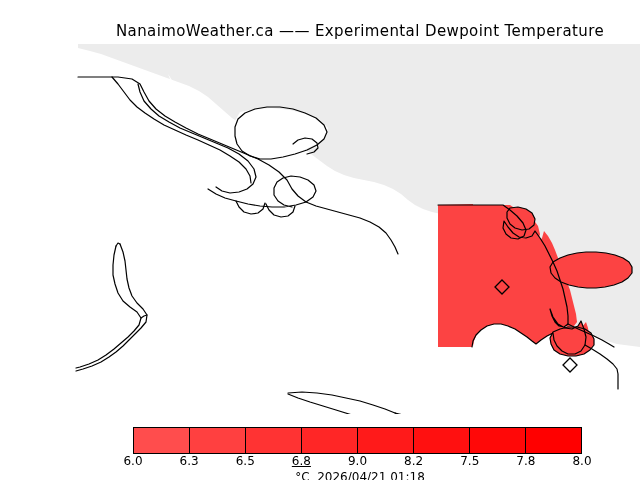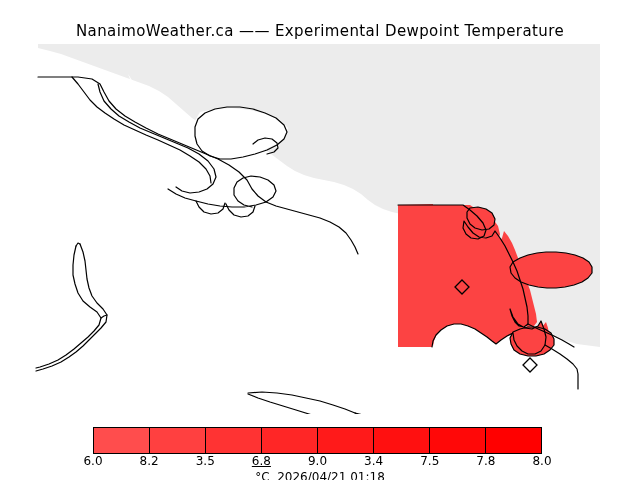--- a/index.html
+++ b/index.html
@@ -11,20 +11,21 @@
     width: 640px;
     height: 480px;
     overflow: hidden;
     font-family: "DejaVu Sans", sans-serif;
   }
   #page {
     position: relative;
     width: 516px;
     height: 480px;
     background: #ffffff;
+    margin-left: 40px;
   }
   
   #title {
     position: absolute;
     left: 0;
     top: 22px;
     width: 640px;
     text-align: center;
     font-family: "DejaVu Sans", sans-serif;
     font-size: 15px;
@@ -344,25 +345,25 @@
         <div class="cb-seg" style="background: rgb(255, 64, 64);"></div>
         <div class="cb-seg" style="background: rgb(255, 51, 51);"></div>
         <div class="cb-seg" style="background: rgb(255, 38, 38);"></div>
         <div class="cb-seg" style="background: rgb(255, 26, 26);"></div>
         <div class="cb-seg" style="background: rgb(255, 16, 16);"></div>
         <div class="cb-seg" style="background: rgb(255, 8, 8);"></div>
         <div class="cb-seg" style="background: rgb(255, 0, 0);"></div>
       </div>
     <div id="cb-ticks">
         <div class="cb-tick" style="left: 93px;">6.0</div>
-        <div class="cb-tick" style="left: 149.125px;">8.2</div>
-        <div class="cb-tick" style="left: 205.25px;">3.5</div>
+        <div class="cb-tick" style="left: 149.125px;">6.3</div>
+        <div class="cb-tick" style="left: 205.25px;">6.5</div>
         <div class="cb-tick" style="left: 261.375px; text-decoration: underline;">6.8</div>
         <div class="cb-tick" style="left: 317.5px;">9.0</div>
-        <div class="cb-tick" style="left: 373.625px;">3.4</div>
+        <div class="cb-tick" style="left: 373.625px;">8.2</div>
         <div class="cb-tick" style="left: 429.75px;">7.5</div>
         <div class="cb-tick" style="left: 485.875px;">7.8</div>
         <div class="cb-tick" style="left: 542px; text-align: right;">8.0</div>
       </div>
     <div id="cb-caption">°C  2026/04/21 01:18</div>
   </div>
 
 </div>
 
 </body></html>

